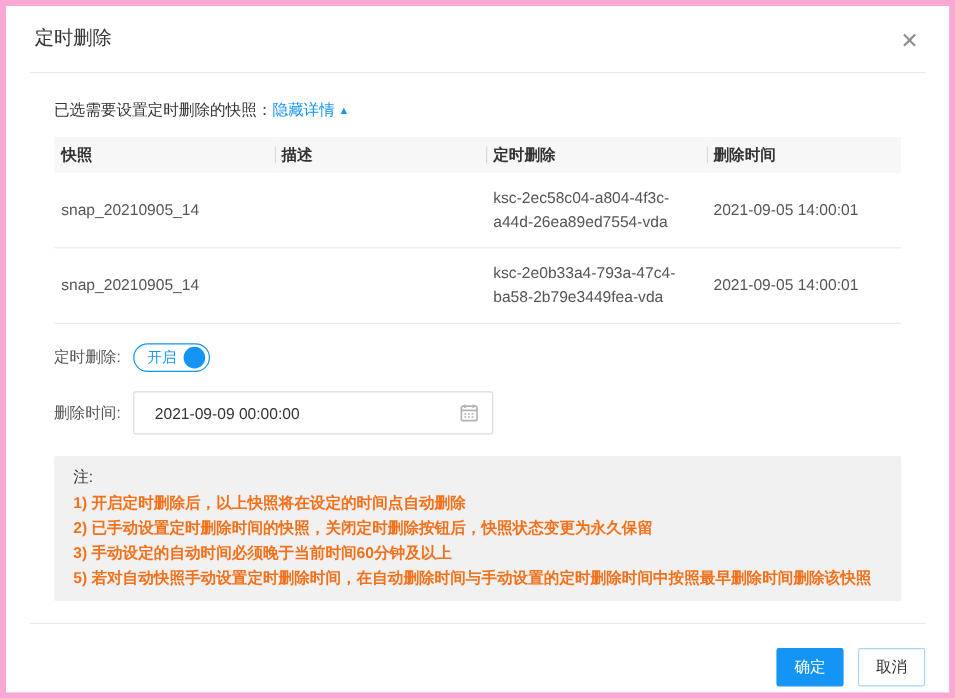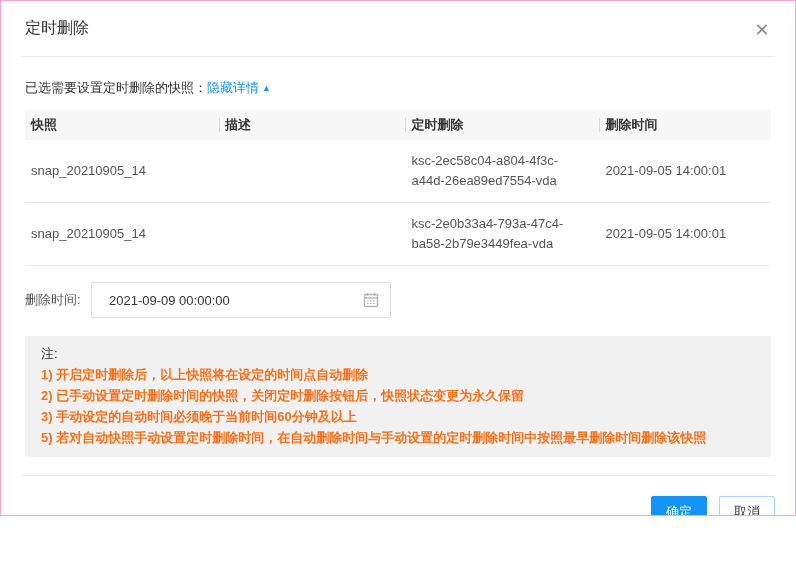--- a/index.html
+++ b/index.html
@@ -7,41 +7,41 @@
     --note-orange: #f4711c;
   }
   *{ margin:0; padding:0; box-sizing:border-box; }
   html,body{ background:#fff; }
   body{
     font-family:"Liberation Sans","DejaVu Sans",sans-serif;
     width:796px; height:582px;
     color:#333;
   }
   .dialog{
-    width:796px; height:516px;
+    width:796px; height:582px;
     background:#fff;
-    border:1px solid #f9a8d4;
+    border:5px solid #f9a8d4;
     position:relative;
     overflow:hidden;
   }
   .dlg-header{
     height:55px;
     display:flex; align-items:center;
     padding:0 24px;
   }
   .dlg-title{ font-size:16px; color:#333; }
   .close-btn{
     position:absolute; top:16px; right:20px;
     width:26px; height:26px;
     display:flex; align-items:center; justify-content:center;
     font-size:18px; color:#8c8c8c;
     cursor:pointer; user-select:none;
   }
   .hr{ border-top:1px solid #eaeaea; margin:0 20px; }
-  .content{ padding:0 24px; }
+  .content{ padding:0 40px; }
 
   .selection{ margin:22px 0 13px; font-size:13px; color:#333; }
   .link{ color:var(--accent); cursor:pointer; text-decoration:none; }
   .arrow-up{ font-size:9px; color:var(--accent); vertical-align:1px; margin-left:3px; }
 
   table{ width:100%; border-collapse:collapse; font-size:13px; table-layout:fixed; }
   thead th{
     background:#f7f7f8;
     height:30px;
     text-align:left;
@@ -170,20 +170,27 @@
         </tr>
         <tr>
           <td>snap_20210905_14</td>
           <td></td>
           <td>ksc-2e0b33a4-793a-47c4-ba58-2b79e3449fea-vda</td>
           <td>2021-09-05 14:00:01</td>
         </tr>
       </tbody>
     </table>
 
+    <div class="form-row">
+      <span class="form-label">定时删除:</span>
+      <span class="toggle">
+        <span>开启</span>
+        <span class="toggle-knob"></span>
+      </span>
+    </div>
 
     <div class="form-row">
       <span class="form-label">删除时间:</span>
       <span class="time-wrap">
         <input class="time-input" type="text" value="2021-09-09 00:00:00" style="">
         <span class="cal-icon">
           <svg width="16" height="16" viewBox="0 0 16 16" fill="none">
             <rect x="1.5" y="2.5" width="13" height="12" rx="1" stroke="#b3b3b3" stroke-width="1.4"></rect>
             <line x1="1.5" y1="6" x2="14.5" y2="6" stroke="#b3b3b3" stroke-width="1.4"></line>
             <line x1="4.5" y1="1" x2="4.5" y2="4" stroke="#b3b3b3" stroke-width="1.4"></line>

